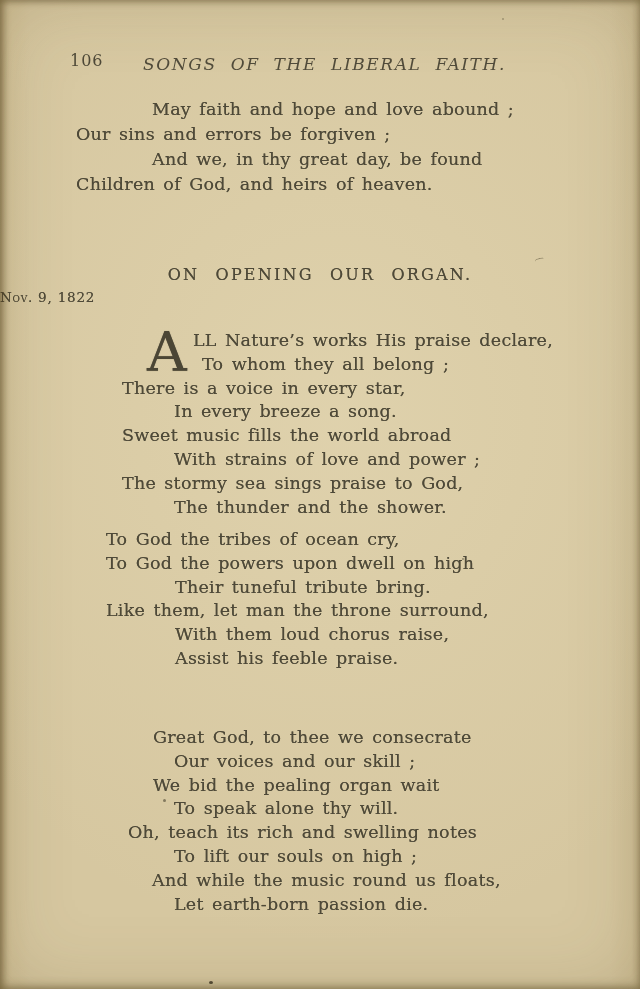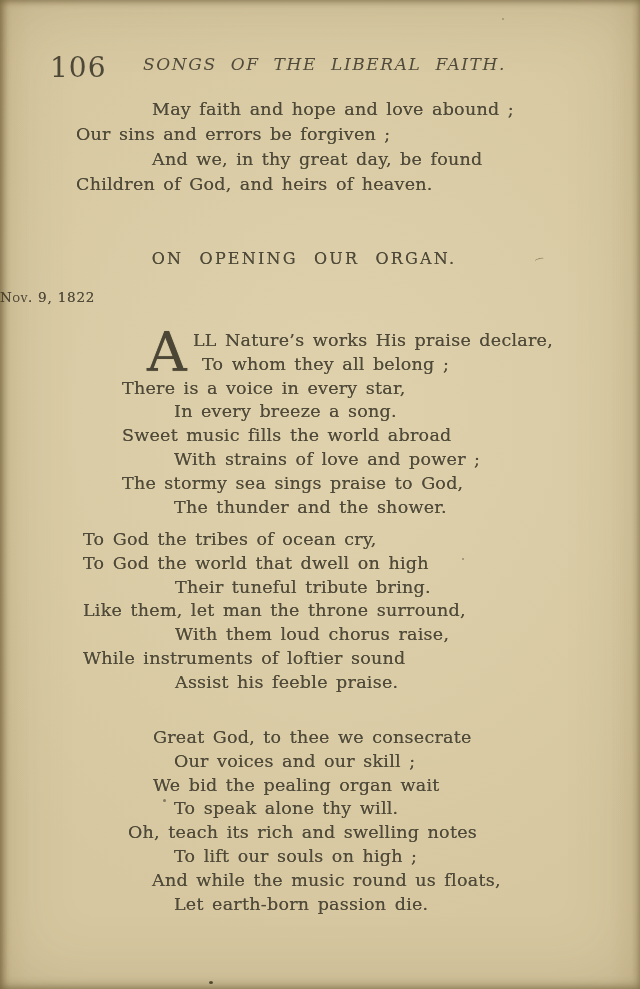--- a/index.html
+++ b/index.html
@@ -19,22 +19,22 @@
     content:"";
     position:absolute;inset:0;pointer-events:none;
     box-shadow:
       inset 0 0 75px rgba(100,80,40,.20),
       inset 4px 0 7px rgba(75,58,22,.30),
       inset 0 3px 6px rgba(75,58,22,.22),
       inset 0 -5px 9px rgba(75,58,22,.20),
       inset -3px 0 6px rgba(75,58,22,.12);
   }
   .pageno{
-    position:absolute;left:50px;top:51px;
-    font-size:28px;letter-spacing:1px;
+    position:absolute;left:70px;top:51px;
+    font-size:16px;letter-spacing:1px;
   }
   .running-title{
     position:absolute;left:143px;top:54px;
     font-style:italic;font-size:17px;
     letter-spacing:1.6px;word-spacing:7px;
     color:#514c3b;
   }
   .stanza{position:absolute;left:0;right:16px;}
   .line{
     line-height:23.8px;height:23.8px;
@@ -42,21 +42,21 @@
     letter-spacing:.25px;word-spacing:2.5px;
     white-space:nowrap;
     text-shadow:0 0 .6px rgba(78,73,56,.75);
   }
   .prev{top:97px;}
   .prev .line{line-height:24.9px;height:24.9px;}
   .prev .f{margin-left:152px}
   .prev .i{margin-left:76px}
 
   .hymn-title{
-    position:absolute;top:249px;left:0;width:608px;margin:0;
+    position:absolute;top:249px;left:0;width:608px;margin:16px;
     text-align:center;font-weight:normal;
     font-size:16px;letter-spacing:2.2px;word-spacing:9px;
     color:#4e4938;
     text-shadow:0 0 .6px rgba(78,73,56,.75);
   }
   .hymn-date{
     position:absolute;top:289px;left:0;width:608px;
     font-variant:small-caps;
     font-size:13.5px;letter-spacing:.8px;
     text-shadow:0 0 .5px rgba(78,73,56,.7);
@@ -68,21 +68,21 @@
   .s1 .l1{margin-left:193px}
   .s1 .l2{margin-left:202px}
   .dropcap{
     position:absolute;left:147px;top:1px;
     font-size:55px;line-height:44px;
     letter-spacing:0;
     color:#4b4635;
     text-shadow:0 0 .7px rgba(78,73,56,.8);
   }
   .s2{top:528px;}
-  .s2 .f{margin-left:83px}
+  .s2 .f{margin-left:106px}
   .s2 .i{margin-left:175px}
   .s3{top:726px;}
   .s3 .f{margin-left:153px}
   .s3 .i{margin-left:174px}
   .s3 .l5{margin-left:128px}
   .s3 .l7{margin-left:152px}
 
   .speck{position:absolute;border-radius:50%;background:#3c3626;pointer-events:none;}
   .speck.a{left:209px;top:981px;width:4px;height:3px;opacity:.85;}
   .speck.b{left:163px;top:799px;width:3px;height:3px;opacity:.55;}
@@ -120,25 +120,24 @@
     <div class="line f">There is a voice in every star,</div>
     <div class="line i">In every breeze a song.</div>
     <div class="line f">Sweet music fills the world abroad</div>
     <div class="line i">With strains of love and power ;</div>
     <div class="line f">The stormy sea sings praise to God,</div>
     <div class="line i">The thunder and the shower.</div>
   </div>
 
   <div class="stanza s2">
     <div class="line f">To God the tribes of ocean cry,</div>
-    <div class="line f">To God the world that dwell on high</div>
+    <div class="line f">To God the powers upon dwell on high</div>
     <div class="line i">Their tuneful tribute bring.</div>
     <div class="line f">Like them, let man the throne surround,</div>
     <div class="line i">With them loud chorus raise,</div>
-    <div class="line f">While instruments of loftier sound</div>
     <div class="line i">Assist his feeble praise.</div>
   </div>
 
   <div class="stanza s3">
     <div class="line f">Great God, to thee we consecrate</div>
     <div class="line i">Our voices and our skill ;</div>
     <div class="line f">We bid the pealing organ wait</div>
     <div class="line i">To speak alone thy will.</div>
     <div class="line l5">Oh, teach its rich and swelling notes</div>
     <div class="line i">To lift our souls on high ;</div>

